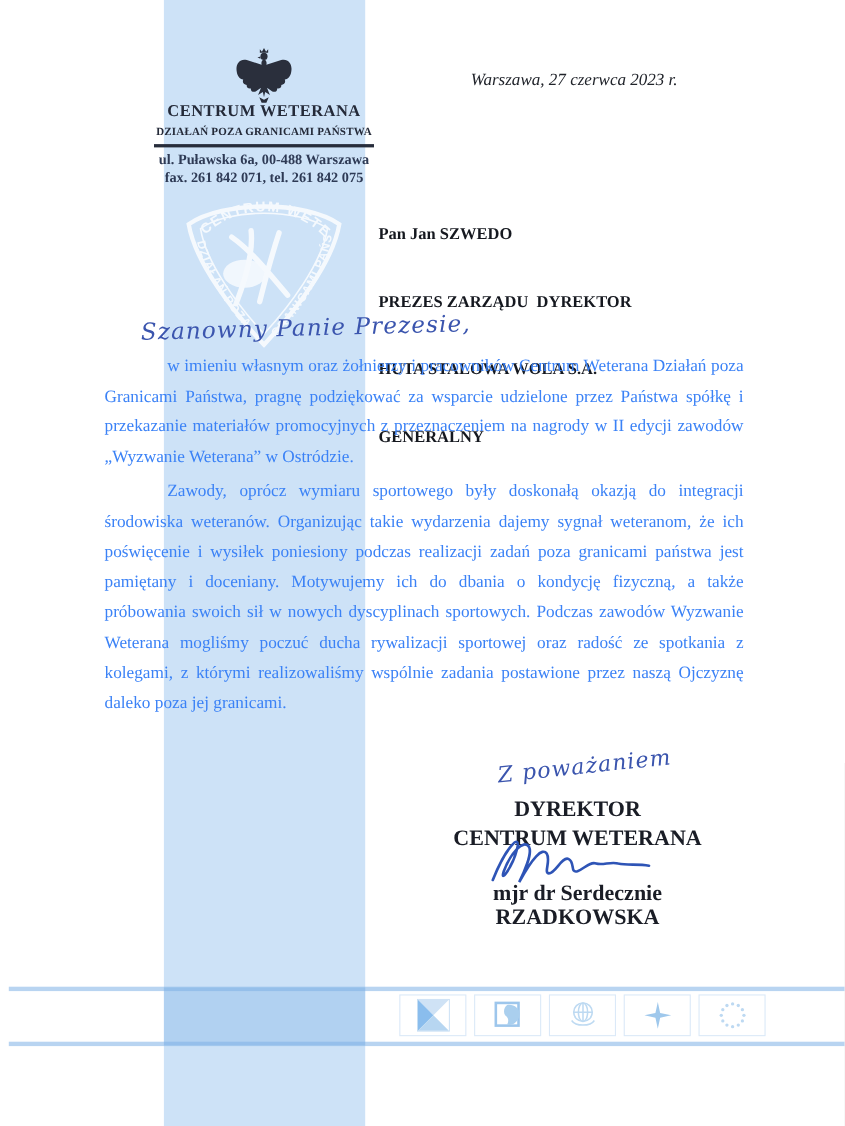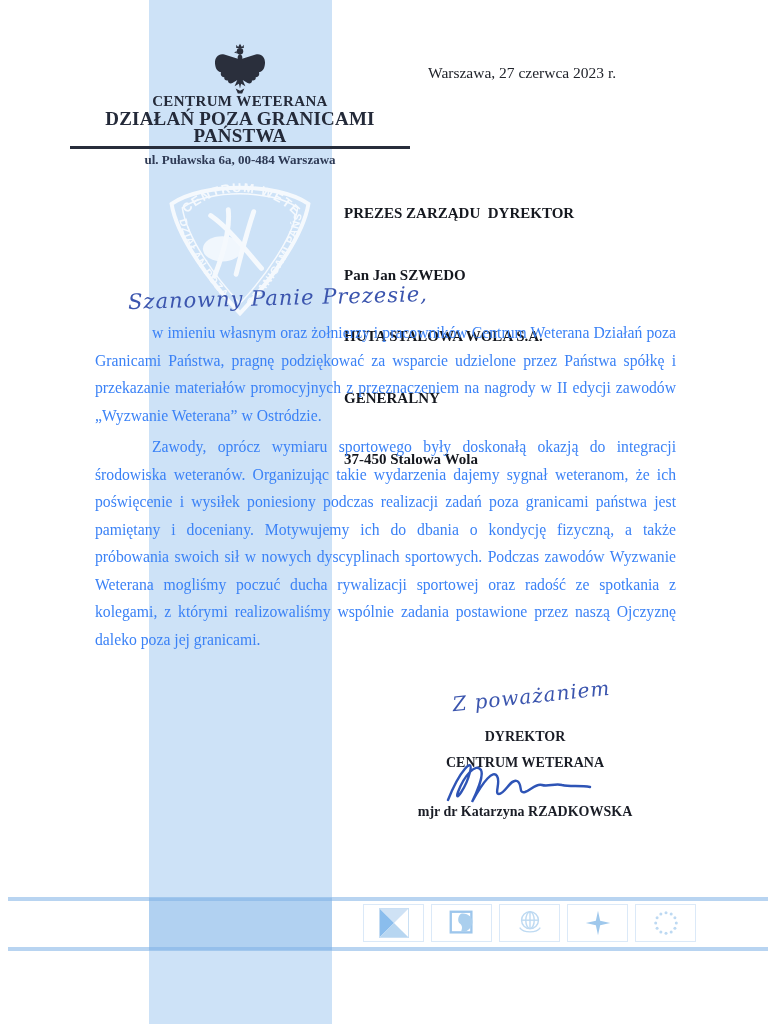--- a/index.html
+++ b/index.html
@@ -6,35 +6,35 @@
   .page{
     position:relative;width:768px;height:1024px;margin:0 auto;
     background:#ffffff;overflow:hidden;
     font-family:"Liberation Serif", serif;color:#22252b;
   }
   .band{position:absolute;left:149px;top:0;width:183px;height:1024px;background:#cde2f7;}
   .watermark{position:absolute;left:152px;top:158px;width:176px;height:168px;opacity:.8;}
   .eagle{position:absolute;left:213px;top:40px;width:54px;height:56px;}
   .letterhead{position:absolute;left:70px;top:93px;width:340px;text-align:center;}
   .lh-t1{font-weight:bold;font-size:15px;letter-spacing:.4px;color:#242a39;line-height:17px;}
-  .lh-t2{display:inline-block;font-weight:bold;font-size:19px;letter-spacing:.2px;color:#242a39;
+  .lh-t2{display:inline-block;font-weight:bold;font-size:10px;letter-spacing:.2px;color:#242a39;
          line-height:17px;border-bottom:3px solid #272d3b;padding:0 2px 2px 2px;}
   .lh-a{font-size:13px;color:#2e3a55;line-height:16px;font-weight:bold;}
   .lh-a.first{margin-top:3px;}
-  .date-line{position:absolute;left:428px;top:64px;font-size:15.5px;color:#20232a;}
+  .date-line{position:absolute;left:428px;top:64px;font-size:15.5px;color:#20232a;font-style:italic;}
   .recipient{position:absolute;left:344px;top:162px;font-weight:bold;font-size:15px;
              line-height:20.5px;color:#15181f;white-space:pre-wrap;}
   .hand{font-style:italic;color:#3b55ae;font-family:"DejaVu Serif", serif;}
   .greeting{position:absolute;left:128px;top:286px;font-size:21px;transform:rotate(-1.5deg);letter-spacing:1px;}
   .body-text{position:absolute;left:95px;top:319px;width:581px;font-size:15.7px;
              line-height:27.5px;text-align:justify;color:#3b82f6;}
   .body-text p{margin:0 0 4px 0;text-indent:57px;}
   .closing-hand{position:absolute;left:452px;top:684px;font-size:20px;transform:rotate(-6deg);letter-spacing:1px;}
   .sig-block{position:absolute;left:392px;top:724px;width:266px;text-align:center;
-             font-weight:bold;font-size:14px;color:#1a1d26;}
+             font-weight:bold;font-size:20px;color:#1a1d26;}
   .sig-block .l1,.sig-block .l2{line-height:25.5px;}
   .sig-block .name{margin-top:26px;line-height:22px;}
   .signature-svg{position:absolute;left:428px;top:750px;width:178px;height:60px;}
   .fline{position:absolute;left:8px;width:760px;height:4px;background:rgba(126,177,229,0.55);}
   .fline.top{top:897px;}
   .fline.bottom{top:947px;}
   .band-dark{position:absolute;left:149px;top:898px;width:183px;height:52px;background:rgba(126,177,229,0.35);}
   .icons{position:absolute;left:363px;top:904px;display:flex;gap:7px;}
   .icon-box{width:61px;height:38px;background:#ffffff;border:1px solid #dbe9f8;
             display:flex;align-items:center;justify-content:center;box-sizing:border-box;}
@@ -73,46 +73,46 @@
       <circle cx="50" cy="19" r="6"></circle>
       <path d="M44,19 L39,21 L44,23 Z"></path>
       <path d="M50,24 C46,26 45,29 46,33 L21,25 C9,22 2,32 4,44 C5,52 9,57 15,58 C13,63 16,67 21,67 C20,71 23,74 28,73 C27,77 31,80 36,78 L45,72 L40,84 L48,79 L50,88 L52,79 L60,84 L55,72 L64,78 C69,80 73,77 72,73 C77,74 80,71 79,67 C84,67 87,63 85,58 C91,57 95,52 96,44 C98,32 91,22 79,25 L54,33 C55,29 54,26 50,24 Z"></path>
       <path d="M42,88 L50,92 L58,88 L54,97 L46,97 Z"></path>
     </g>
   </svg>
 
   <div class="letterhead">
     <div class="lh-t1">CENTRUM WETERANA</div>
     <div><span class="lh-t2">DZIAŁAŃ POZA GRANICAMI PAŃSTWA</span></div>
-    <div class="lh-a first">ul. Puławska 6a, 00-484 Warszawa</div>
+    <div class="lh-a first">ul. Puławska 6a, 00-488 Warszawa</div>
+    <div class="lh-a">fax. 261 842 071, tel. 261 842 075</div>
   </div>
 
   <div class="date-line">Warszawa, 27 czerwca 2023 r.</div>
 
   <div class="recipient">
+    <div>Pan Jan SZWEDO</div>
     <div>PREZES ZARZĄDU  DYREKTOR</div>
-    <div>Pan Jan SZWEDO</div>
     <div>HUTA STALOWA WOLA S.A.</div>
     <div>GENERALNY</div>
-    <div>37-450 Stalowa Wola</div>
   </div>
 
   <div class="greeting hand">Szanowny Panie Prezesie,</div>
 
   <div class="body-text">
     <p>w imieniu własnym oraz żołnierzy i pracowników Centrum Weterana Działań poza Granicami Państwa, pragnę podziękować za wsparcie udzielone przez Państwa spółkę i przekazanie materiałów promocyjnych z przeznaczeniem na nagrody w II edycji zawodów „Wyzwanie Weterana” w Ostródzie.</p>
     <p>Zawody, oprócz wymiaru sportowego były doskonałą okazją do integracji środowiska weteranów. Organizując takie wydarzenia dajemy sygnał weteranom, że ich poświęcenie i wysiłek poniesiony podczas realizacji zadań poza granicami państwa jest pamiętany i doceniany. Motywujemy ich do dbania o kondycję fizyczną, a także próbowania swoich sił w nowych dyscyplinach sportowych. Podczas zawodów Wyzwanie Weterana mogliśmy poczuć ducha rywalizacji sportowej oraz radość ze spotkania z kolegami, z którymi realizowaliśmy wspólnie zadania postawione przez naszą Ojczyznę daleko poza jej granicami.</p>
   </div>
 
   <div class="closing-hand hand">Z poważaniem</div>
 
   <div class="sig-block">
     <div class="l1">DYREKTOR</div>
     <div class="l2">CENTRUM WETERANA</div>
-    <div class="name">mjr dr Katarzyna RZADKOWSKA</div>
+    <div class="name">mjr dr Serdecznie RZADKOWSKA</div>
   </div>
 
   <svg class="signature-svg" viewBox="0 0 178 60" xmlns="http://www.w3.org/2000/svg">
     <path d="M20,50 C32,20 46,6 42,22 C38,38 26,54 30,42 C36,26 48,12 53,20 C56,26 48,44 44,52 C56,30 65,20 69,26 C73,32 66,44 71,44 C77,44 83,28 89,31 C95,34 90,44 97,42 C103,40 108,33 114,35 C120,37 127,33 134,35 C142,37 152,35 162,37" fill="none" stroke="#2e54b6" stroke-width="2.4" stroke-linecap="round"></path>
   </svg>
 
   <div class="fline top"></div>
   <div class="band-dark"></div>
 
   <div class="icons">

